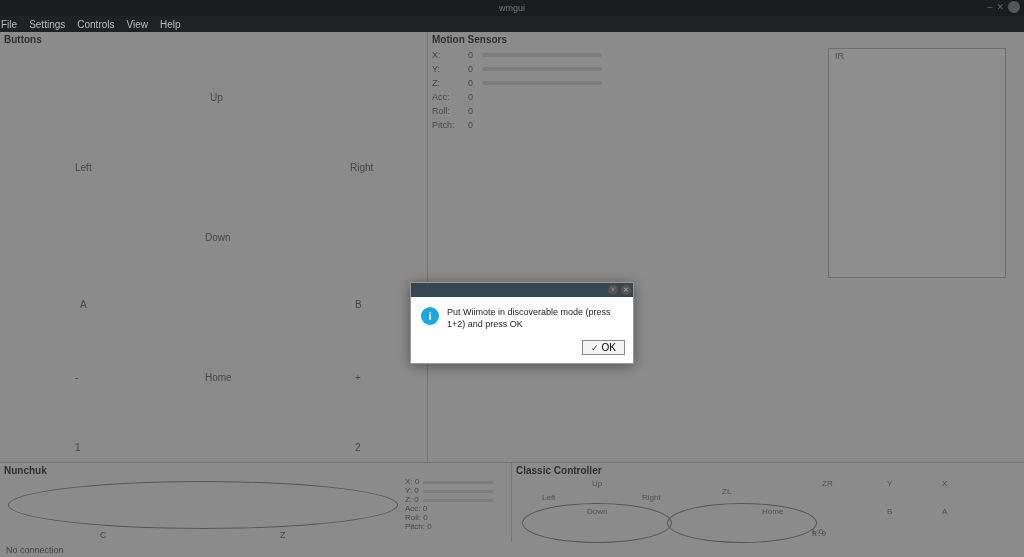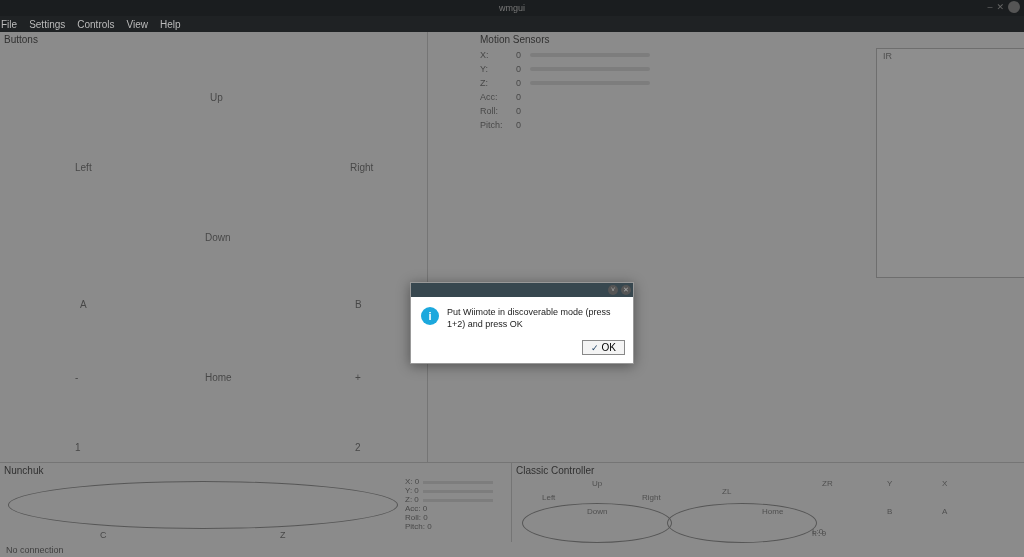--- a/index.html
+++ b/index.html
@@ -53,21 +53,21 @@
   .dim {
     position: absolute;
     inset: 0;
     background: rgba(60,60,60,0.55);
     z-index: 5;
   }
 
   
   .section-label {
     font-size: 10px;
-    font-weight: normal;
+    font-weight: bold;
     color: #222;
     padding: 2px 4px;
   }
   .panel { position: absolute; }
 
   
   .buttons-panel {
     left: 0; top: 0; width: 428px; height: 430px;
     border-right: 1px solid #bbb;
   }
@@ -76,21 +76,21 @@
     width: 100%; height: 100%;
   }
   .btn-label {
     position: absolute;
     font-size: 10px;
     color: #555;
   }
 
   
   .motion-panel {
-    left: 428px; top: 0; right: 2px; height: 430px; margin-left: 48px;
+    left: 428px; top: 0; right: 2px; height: 430px;
   }
   .motion-left {
     position: absolute; left: 4px; top: 16px;
     font-size: 9px; color: #555;
   }
   .motion-row { display: flex; align-items: center; gap: 6px; height: 14px; }
   .motion-row .mname { width: 30px; }
   .motion-row .mval { width: 8px; }
   .motion-row .mbar {
     width: 120px; height: 4px; background: #ccc; border-radius: 2px;

